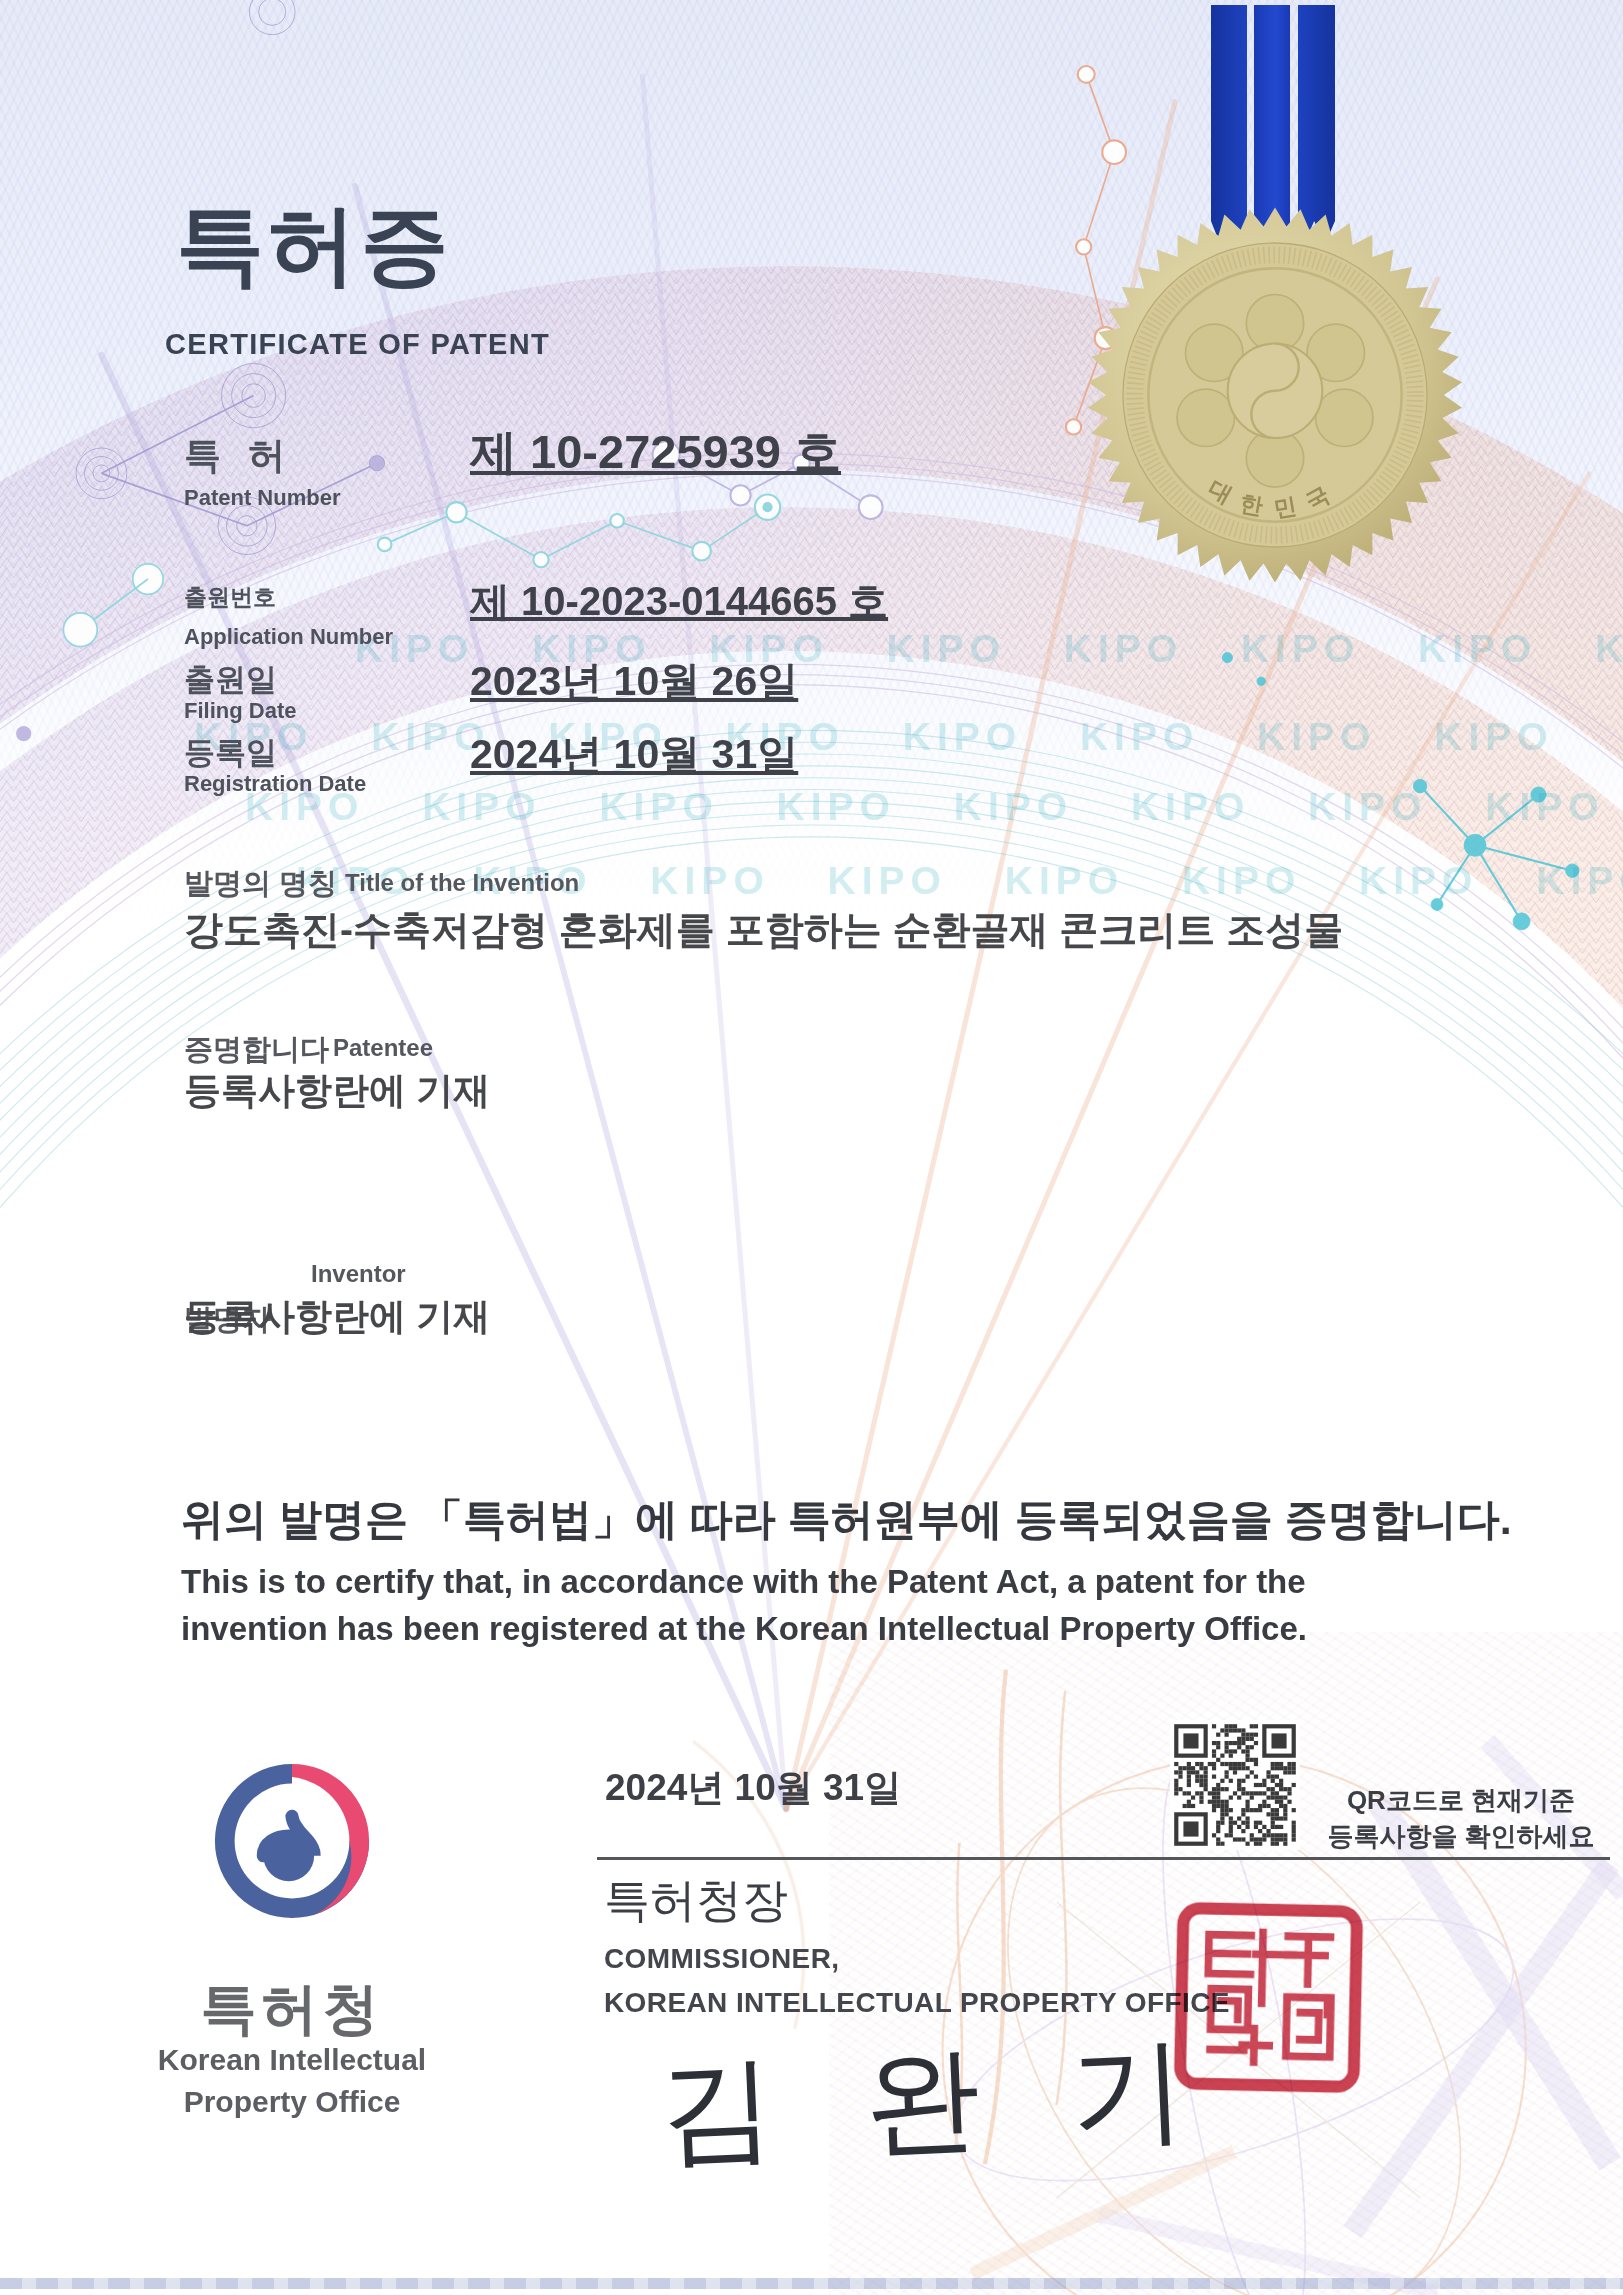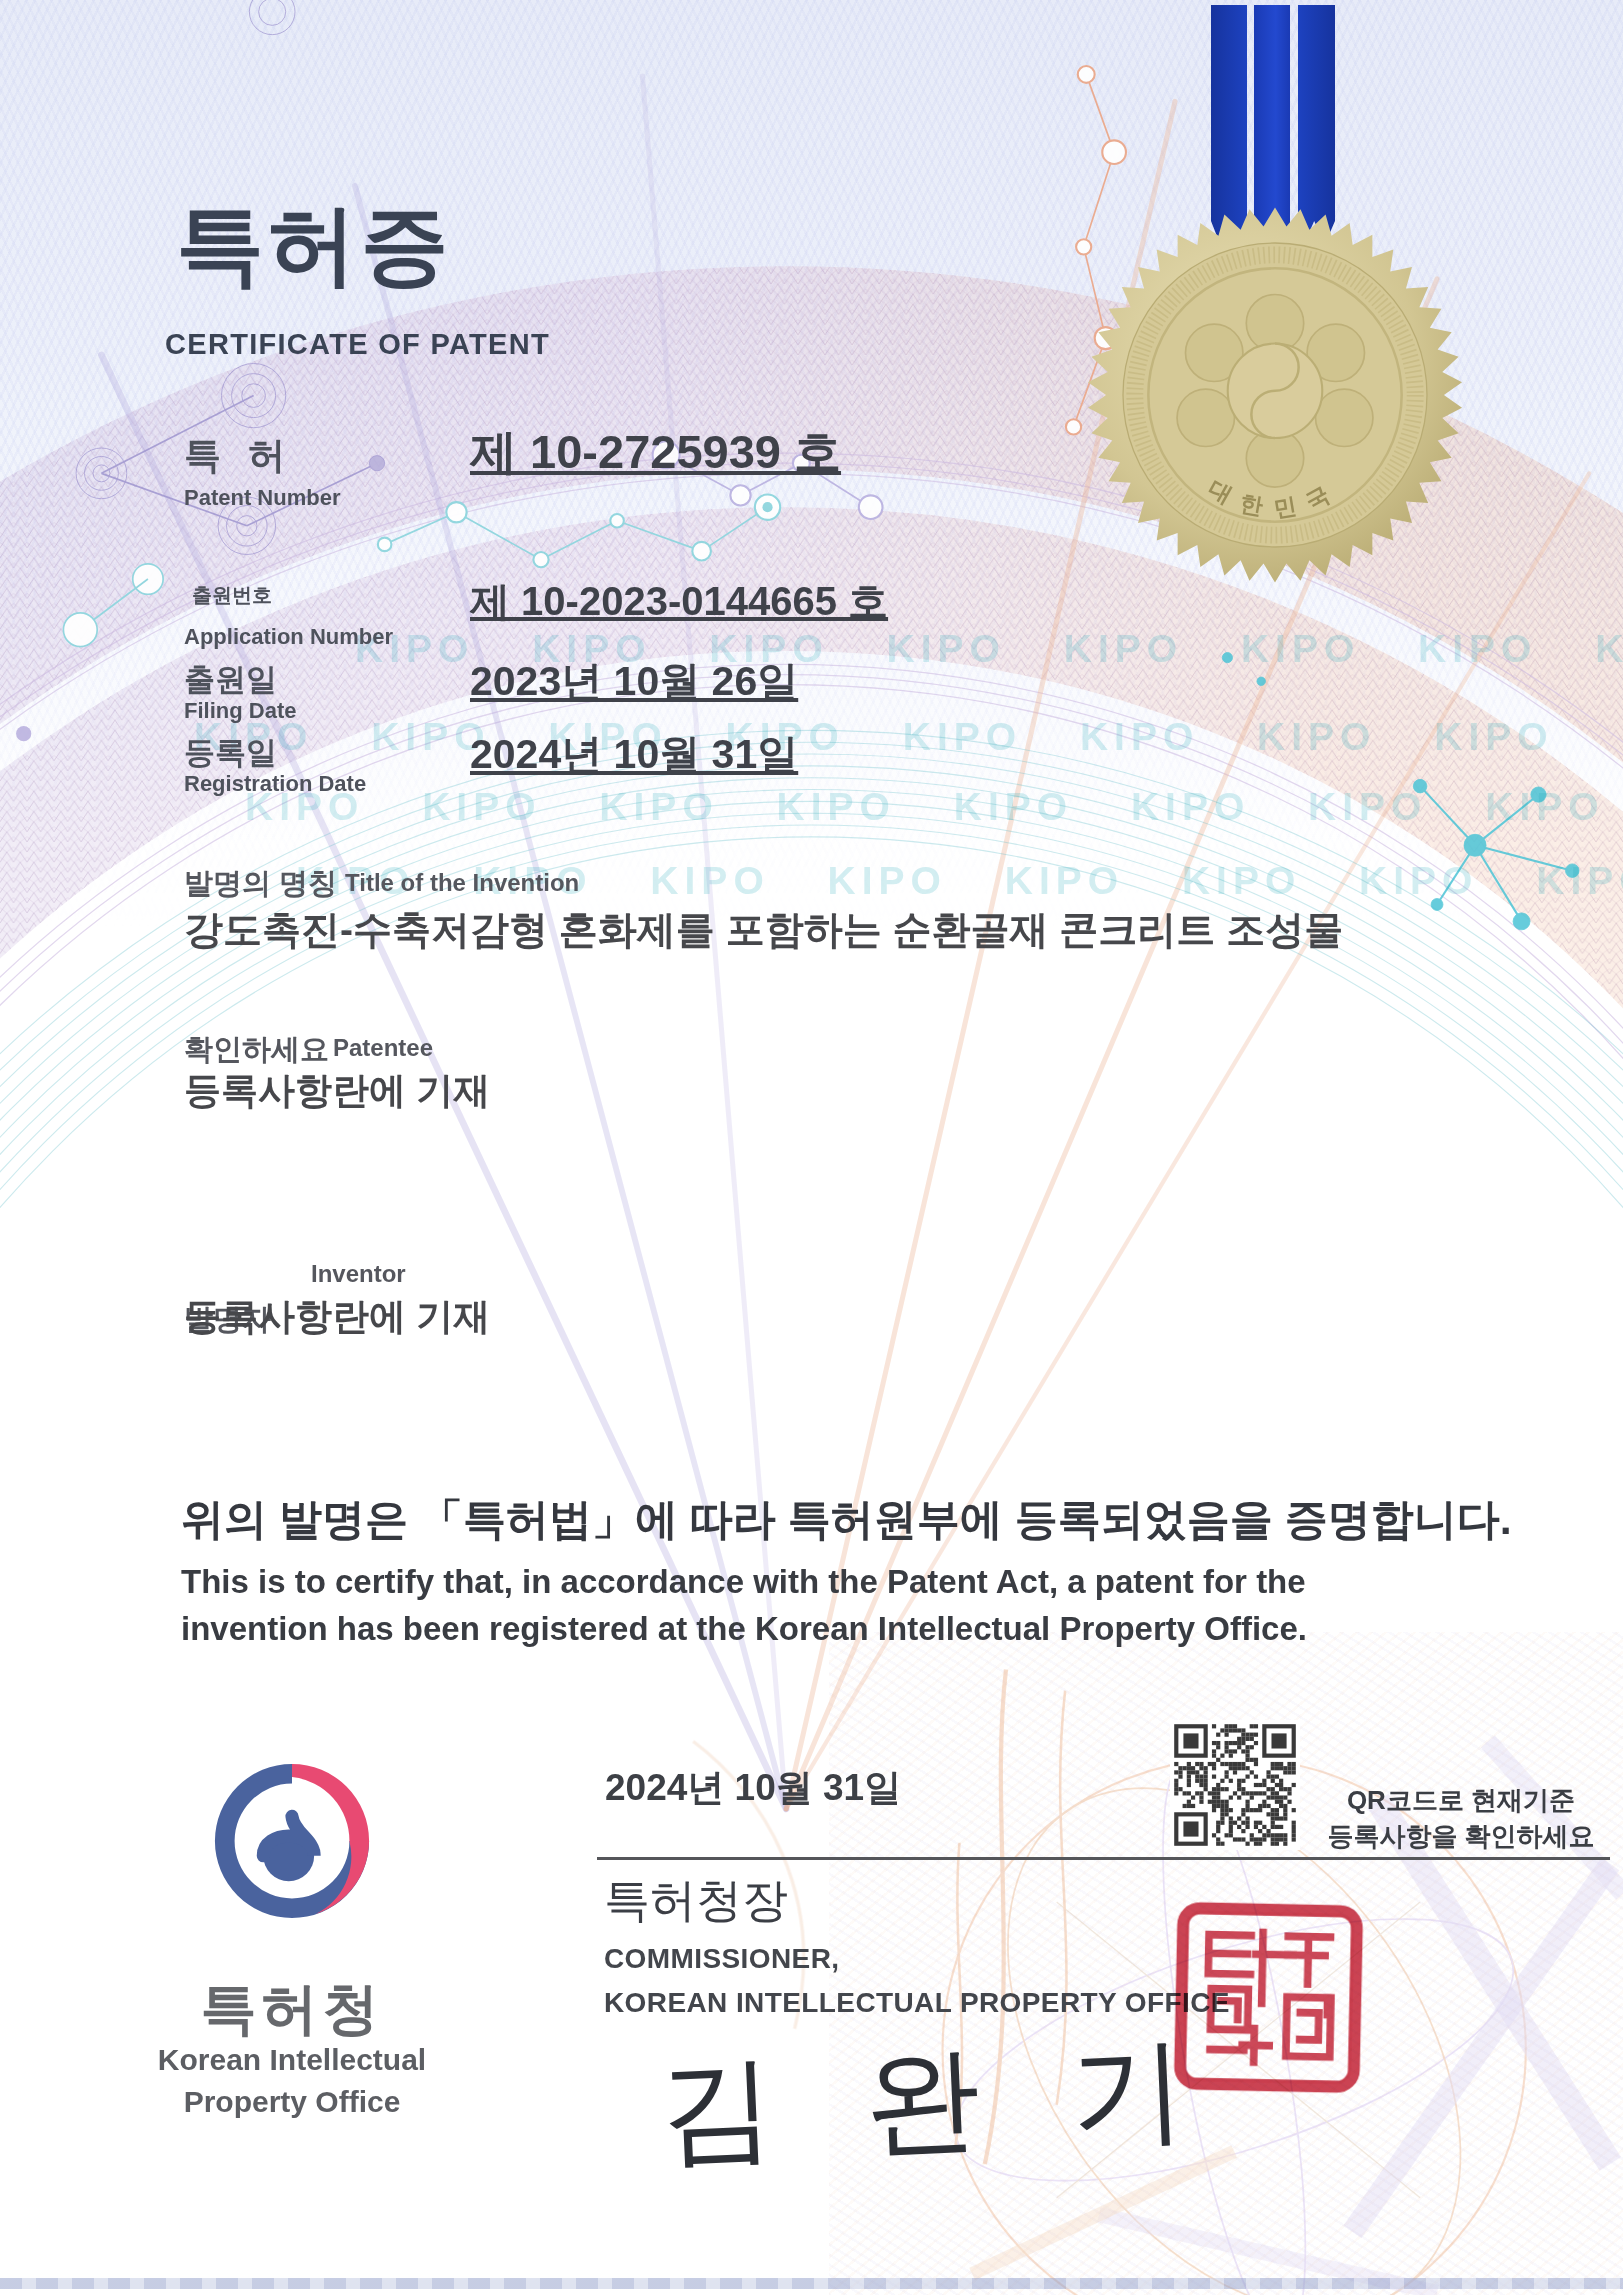--- a/index.html
+++ b/index.html
@@ -254,21 +254,21 @@
 
   <div class="t title-ko">특허증</div>
   <div class="t title-en">CERTIFICATE OF PATENT</div>
 
   <div class="abs" style="left:0;top:431px;width:1623px;">
     <div class="t kl" style="left:184px;top:0;font-size:37px;letter-spacing:8.5px;">특 허</div>
     <div class="t el" style="left:184px;top:54px;">Patent Number</div>
     <div class="t val" style="left:470px;top:-10px;font-size:47px;">제 10-2725939 호</div>
   </div>
   <div class="abs" style="left:0;top:582px;width:1623px;">
-    <div class="t kl" style="left:192px;top:0;font-size:20px;text-align:center;">출원번호</div>
+    <div class="t kl" style="left:184px;top:0;font-size:23px;text-align:center;">출원번호</div>
     <div class="t el" style="left:184px;top:42px;">Application Number</div>
     <div class="t val" style="left:470px;top:-8.5px;font-size:40px;">제 10-2023-0144665 호</div>
   </div>
   <div class="abs" style="left:0;top:659px;width:1623px;">
     <div class="t kl" style="left:184px;top:0;font-size:31px;">출원일</div>
     <div class="t el" style="left:184px;top:39px;">Filing Date</div>
     <div class="t val" style="left:470px;top:-5px;font-size:41px;">2023년 10월 26일</div>
   </div>
   <div class="abs" style="left:0;top:732px;width:1623px;">
     <div class="t kl" style="left:184px;top:0;font-size:31px;">등록일</div>
@@ -276,21 +276,21 @@
     <div class="t val" style="left:470px;top:-5px;font-size:41px;">2024년 10월 31일</div>
   </div>
 
   <div class="abs" style="left:0;top:864px;width:1623px;">
     <div class="t sec-kl" style="left:184px;top:0;">발명의 명칭</div>
     <div class="t sec-el" style="left:345px;top:5px;">Title of the Invention</div>
     <div class="t sec-val" style="left:184px;top:39px;font-size:39px;">강도촉진-수축저감형 혼화제를 포함하는 순환골재 콘크리트 조성물</div>
   </div>
 
   <div class="abs" style="left:0;top:1030px;width:1623px;">
-    <div class="t sec-kl" style="left:184px;top:0;">확인하세요</div>
+    <div class="t sec-kl" style="left:184px;top:0;">증명합니다</div>
     <div class="t sec-el" style="left:333px;top:4.2px;">Patentee</div>
     <div class="t sec-val" style="left:184px;top:36px;font-size:37px;">등록사항란에 기재</div>
   </div>
 
   <div class="abs" style="left:0;top:1256px;width:1623px;">
     <div class="t sec-kl" style="left:184px;top:0;margin-top:44px;">발명자</div>
     <div class="t sec-el" style="left:311px;top:4.2px;">Inventor</div>
     <div class="t sec-val" style="left:184px;top:36px;font-size:37px;">등록사항란에 기재</div>
   </div>
 

